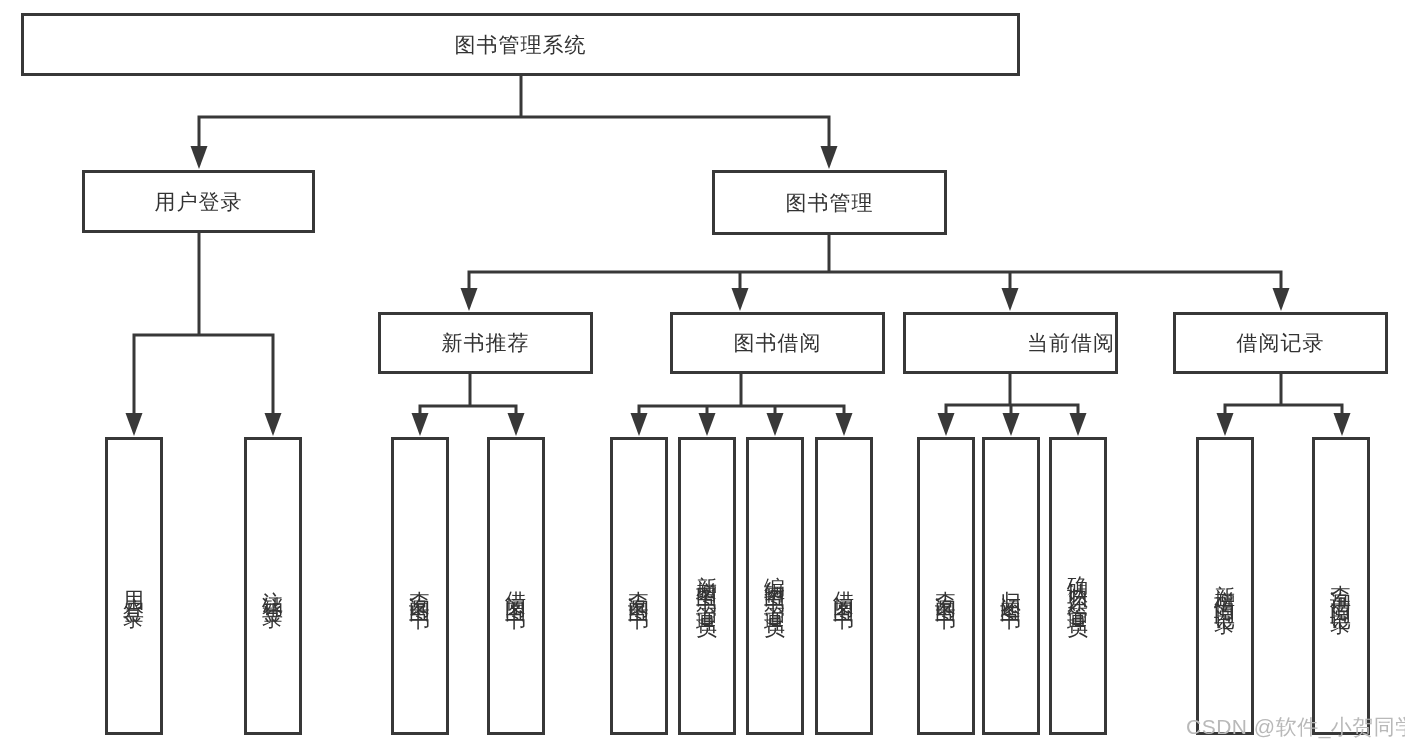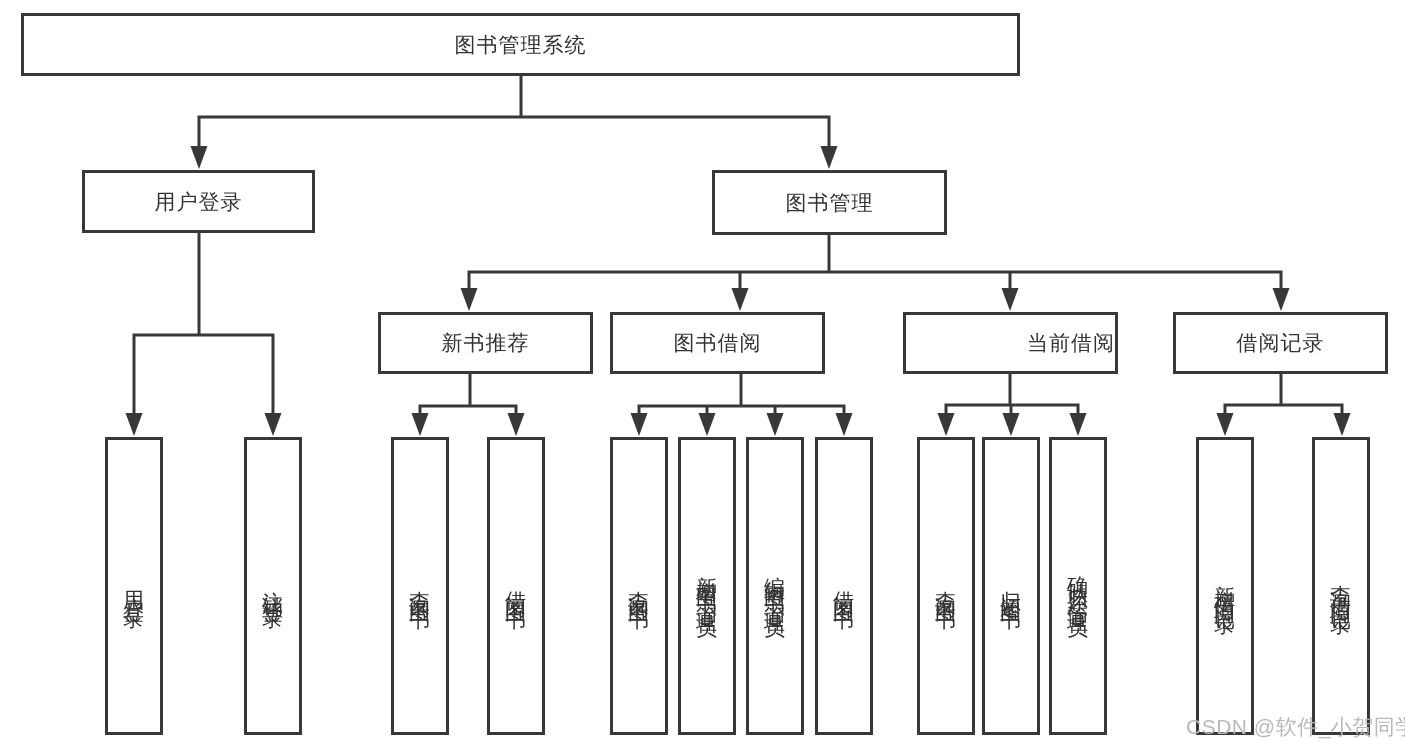--- a/index.html
+++ b/index.html
@@ -41,21 +41,21 @@
     line-height: 1;
   }
   
   .n-root { left: 21px;  top: 13px;  width: 999px; height: 63px; }
   
   .n-userlogin { left: 82px;  top: 170px; width: 233px; height: 63px; }
   .n-bookmgmt  { left: 712px; top: 170px; width: 235px; height: 65px; }
   
   .n-l3 { top: 312px; height: 62px; width: 215px; }
   .n-newbook  { left: 363px; margin-left: 15px; }
-  .n-borrow   { left: 610px; }
+  .n-borrow   { left: 670px; }
   .n-current  { left: 903px; justify-content: flex-end; }
   .n-records  { left: 1173px; text-align: right; }
   
   .leaf { top: 437px; height: 298px; width: 58px; }
   .lf-1  { left: 105px; }
   .lf-2  { left: 244px; }
   .lf-3  { left: 391px; }
   .lf-4  { left: 487px; }
   .lf-5  { left: 610px; }
   .lf-6  { left: 678px; }

